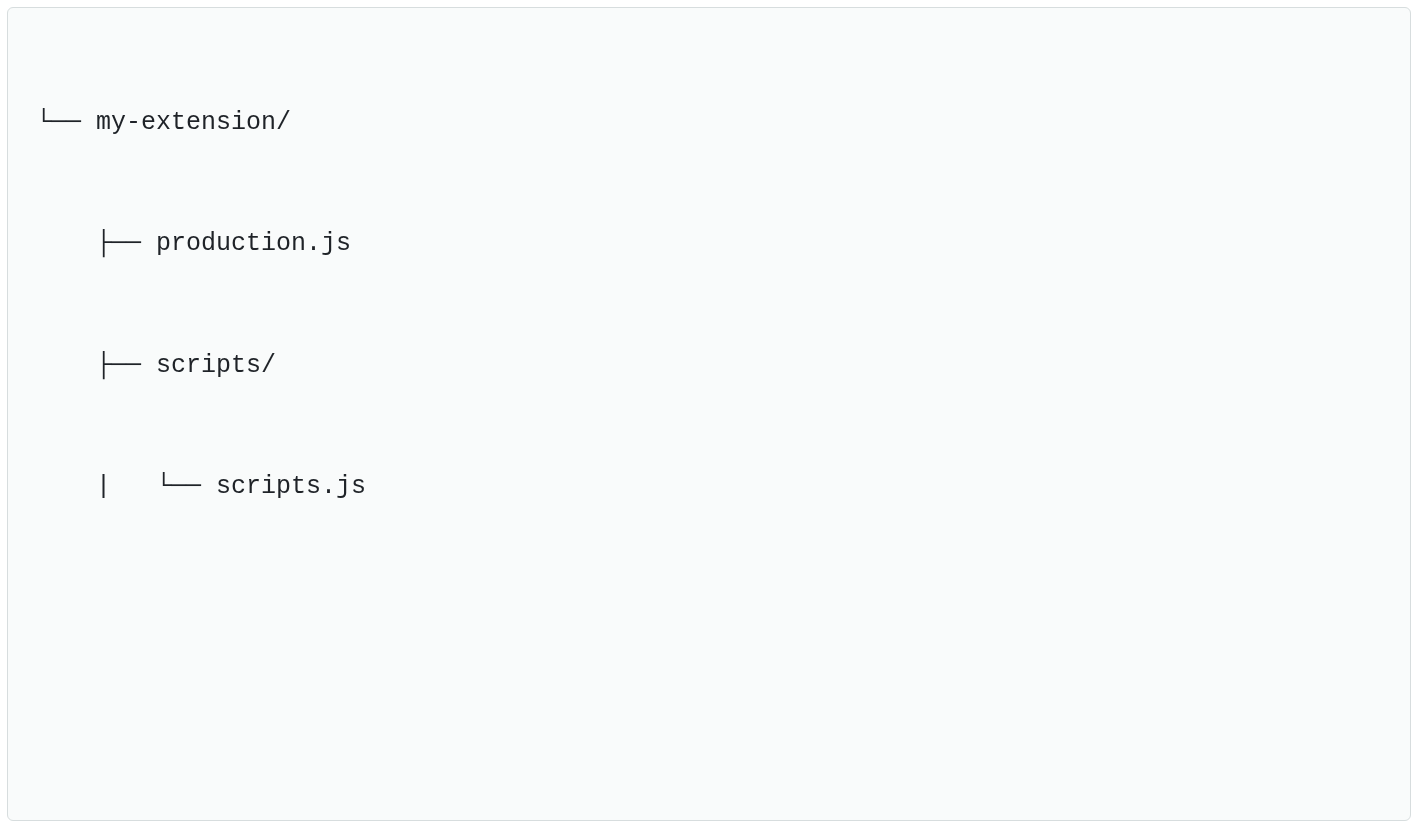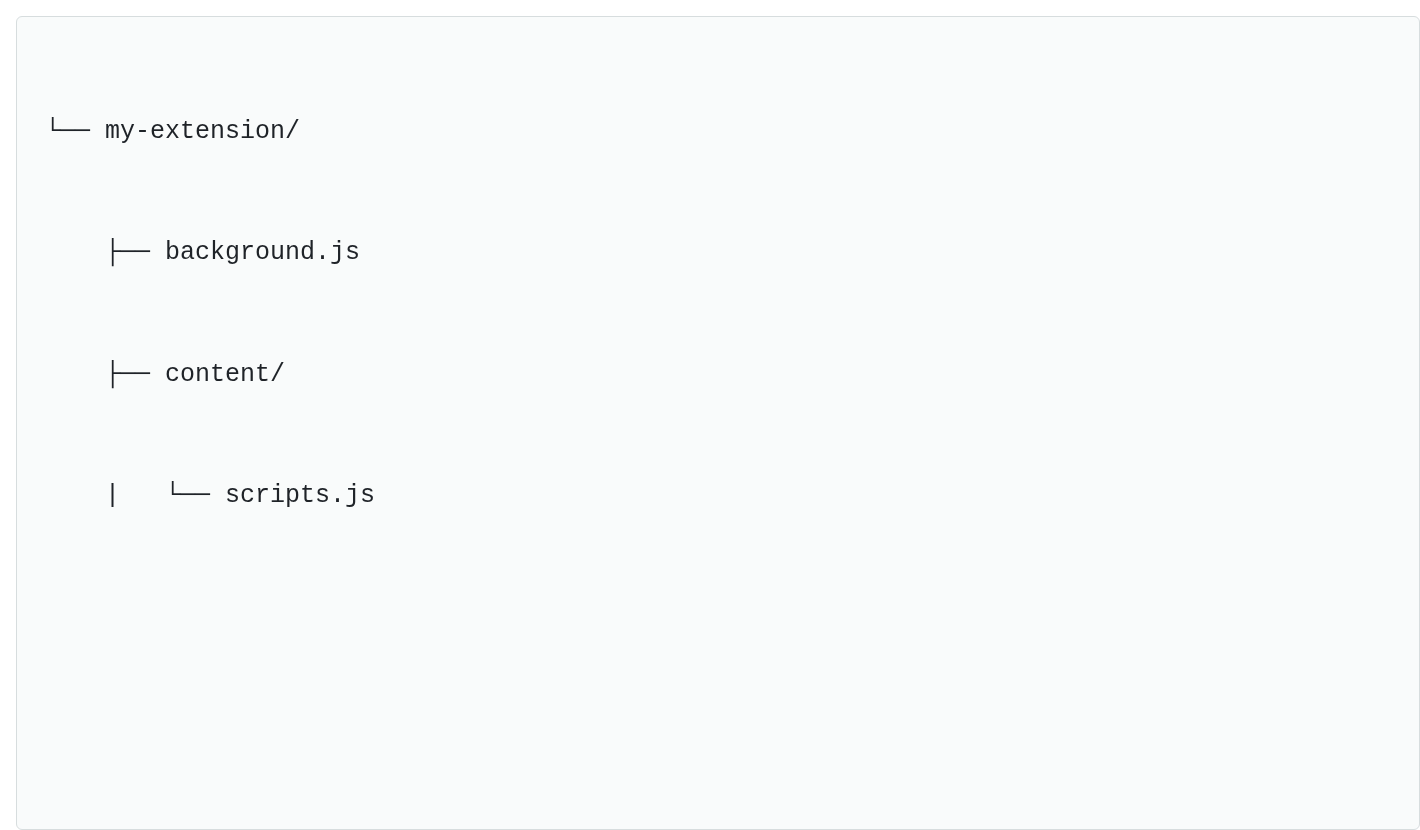--- a/index.html
+++ b/index.html
@@ -4,21 +4,21 @@
 <style>
   html, body {
     margin: 0;
     padding: 0;
     background: #ffffff;
     width: 1420px;
     height: 830px;
   }
   .code-box {
     box-sizing: border-box;
-    margin: 16px;
+    margin: 7px;
     width: calc(1420px - 16px);
     height: calc(830px - 16px);
     border: 1px solid #d7ddde;
     border-radius: 6px;
     background: #f9fbfb;
     padding-top: 20px;
     padding-left: 28px;
     padding-bottom: 20px;
     font-family: ui-monospace, SFMono-Regular, "SF Mono", Menlo, Monaco, Consolas, "Liberation Mono", monospace;
     font-size: 25px;
@@ -39,22 +39,22 @@
     background: #fff2b2;
     padding-top: 4px;
     padding-bottom: 4px;
   }
 </style>
 </head>
 <body>
 
 <div class="code-box">
   <span class="row"><span class="seg">└── </span><span class="seg">my-extension/</span></span>
-  <span class="row"><span class="seg">    ├── </span><span class="seg">background.js</span></span>
-  <span class="row"><span class="seg">    ├── </span><span class="seg">content/</span></span>
+  <span class="row"><span class="seg">    ├── </span><span class="seg">production.js</span></span>
+  <span class="row"><span class="seg">    ├── </span><span class="seg">scripts/</span></span>
   <span class="row"><span class="seg">    |   └── </span><span class="seg">scripts.js</span></span>
   
   
   
   
   
   
   
   
   

